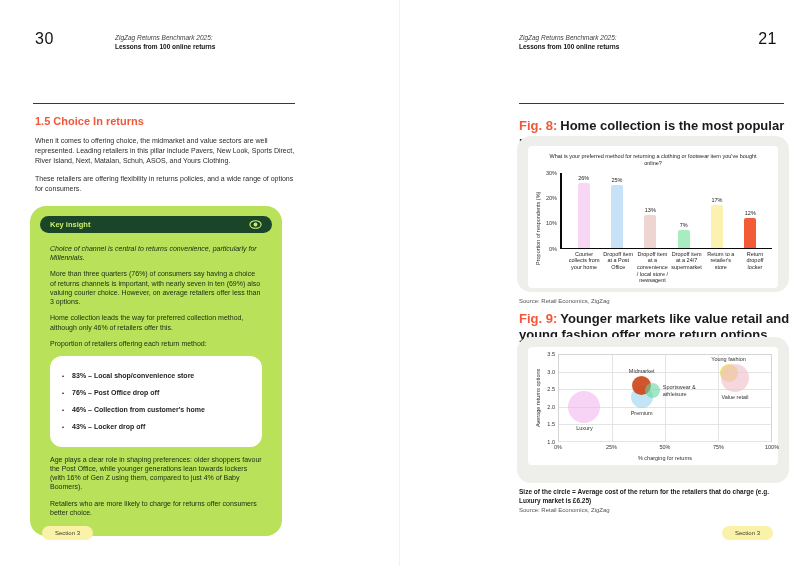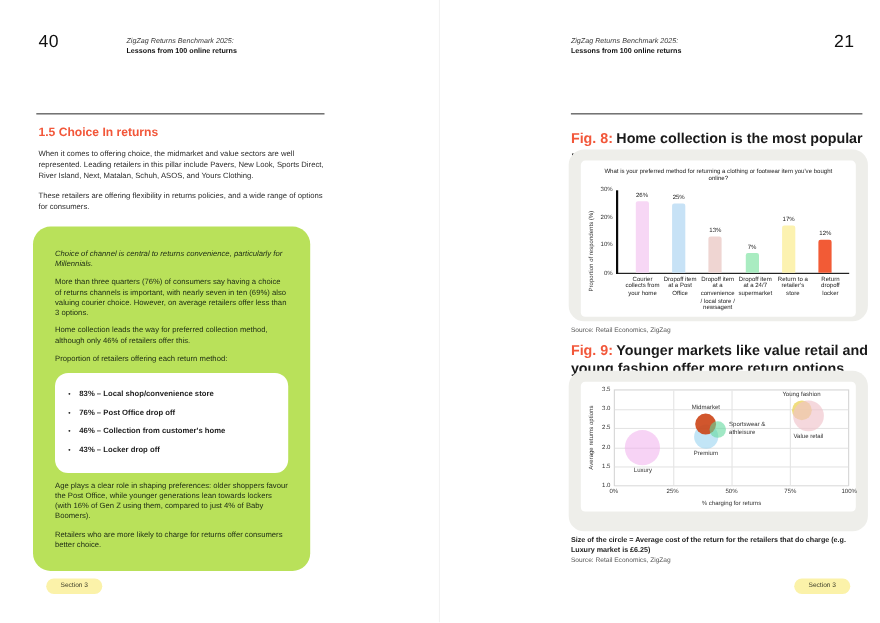--- a/index.html
+++ b/index.html
@@ -92,32 +92,41 @@
   .bubble-label{position:absolute;font-size:5.5px;color:#333;white-space:nowrap;line-height:1.15;}
   .bubble-label.wrap{white-space:normal;max-width:34px;}
   .bub-xticks{position:relative;height:9px;margin-top:2px;}
   .bub-xticks span{position:absolute;transform:translateX(-50%);font-size:5.5px;color:#333;}
   .axis-xlabel{text-align:center;font-size:5.5px;color:#333;margin-top:2px;}
 </style>
 </head>
 <body>
 
 <div class="page" id="page-left">
-  <div class="pageno" style="left:35px;top:30px;">40</div>
+  <div class="pageno" style="left:35px;top:30px;">30</div>
   <div class="header-text" style="left:115px;top:33px;">
     <div class="l1">ZigZag Returns Benchmark 2025:</div>
     <div class="l2">Lessons from 100 online returns</div>
   </div>
   <div class="divider" style="left:33px;top:103px;width:262px;"></div>
 
   <div class="section-heading">1.5 Choice In returns</div>
   <div class="body-para" style="top:136px;">When it comes to offering choice, the midmarket and value sectors are well represented. Leading retailers in this pillar include Pavers, New Look, Sports Direct, River Island, Next, Matalan, Schuh, ASOS, and Yours Clothing.</div>
   <div class="body-para" style="top:174px;">These retailers are offering flexibility in returns policies, and a wide range of options for consumers.</div>
 
   <div class="insight-box">
+    <div class="insight-pill">
+      <span class="lbl">Key insight</span>
+      <span style="display:flex;align-items:center;">
+        <svg width="13" height="9" viewBox="0 0 14 10">
+          <ellipse cx="7" cy="5" rx="6.2" ry="4.2" fill="none" stroke="#c9ee6d" stroke-width="1.3"></ellipse>
+          <circle cx="7" cy="5" r="2.1" fill="#c9ee6d"></circle>
+        </svg>
+      </span>
+    </div>
     <div class="insight-content">
       <p class="insight-intro">Choice of channel is central to returns convenience, particularly for Millennials.</p>
       <p>More than three quarters (76%) of consumers say having a choice of returns channels is important, with nearly seven in ten (69%) also valuing courier choice. However, on average retailers offer less than 3 options.</p>
       <p>Home collection leads the way for preferred collection method, although only 46% of retailers offer this.</p>
       <p>Proportion of retailers offering each return method:</p>
       <ul class="insight-list">
         <li>83% – Local shop/convenience store</li>
         <li>76% – Post Office drop off</li>
         <li>46% – Collection from customer's home</li>
         <li>43% – Locker drop off</li>

